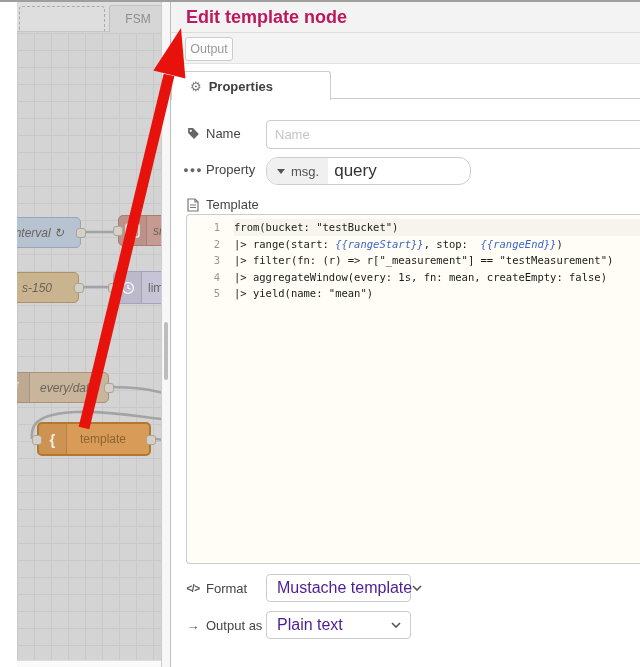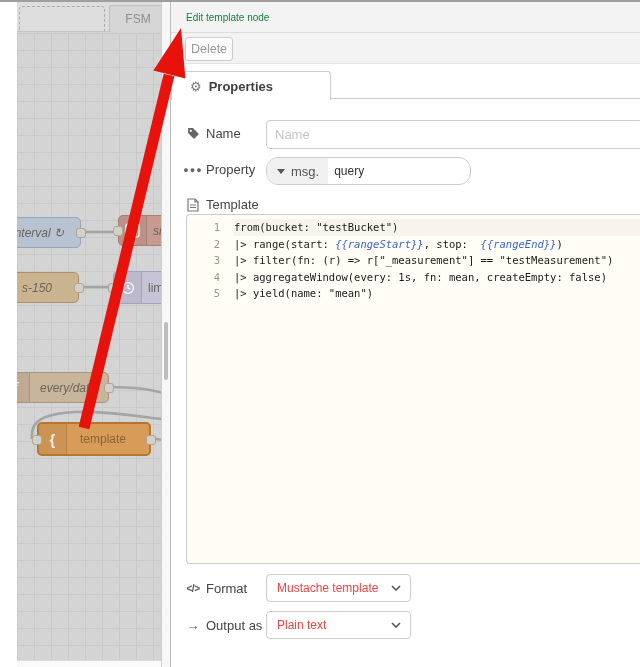--- a/index.html
+++ b/index.html
@@ -41,21 +41,21 @@
   .n-template .nlabel { color:#8a6434; }
 
   
   .canvas-scroll { position:absolute; left:161px; top:2px; width:9px; height:665px; background:#f7f7f7; border-left:1px solid #cdcdcd; }
   .canvas-scroll .thumb { position:absolute; left:2px; top:320px; width:4px; height:58px; background:#bdbdbd; border-radius:2px; }
 
   
   .dialog { position:absolute; left:170px; top:2px; width:470px; height:665px; background:#fff; border-left:1px solid #bdbdbd; }
   .dlg-header { position:absolute; left:0; top:0; width:100%; height:31px; background:#f3f3f3; border-bottom:1px solid #ddd;
                 display:flex; align-items:center; padding-left:15px; }
-  .dlg-title { font-size:10px; font-weight:normal; color:#15803d; }
+  .dlg-title { font-size:18px; font-weight:bold; color:#be185d; }
   .dlg-toolbar { position:absolute; left:0; top:31px; width:100%; height:31px; background:#f3f3f3; border-bottom:1px solid #e2e2e2; }
   .btn-delete { position:absolute; left:14px; top:4px; width:48px; height:24px; background:#fdfdfd; border:1px solid #ccc; border-radius:3px;
                 color:#999; font-size:12.5px; font-family:"Liberation Sans",sans-serif; }
   .dlg-tabbar { position:absolute; left:0; top:62px; width:100%; height:35px; border-bottom:1px solid #ccc; background:#fff; }
   .tab-properties { position:absolute; left:0; top:7px; height:29px; width:160px; background:#fff; border:1px solid #ccc; border-bottom:none;
                     border-radius:3px 3px 0 0; display:flex; align-items:center; gap:7px; padding-left:18px; z-index:2; }
   .tab-properties .tab-label { font-size:13px; font-weight:bold; color:#404040; }
   .gear { color:#7a7a7a; font-size:13px; line-height:1; }
 
   .dlg-form { position:absolute; left:0; top:97px; width:100%; height:568px; background:#fff; }
@@ -65,35 +65,35 @@
 
   .input-name { position:absolute; left:95px; top:21px; width:377px; height:29px; border:1px solid #ccc; border-radius:4px;
                 font-size:13px; color:#333; padding:0 8px; outline:none; }
   .input-name::placeholder { color:#c6c6c6; }
 
   .typedinput { position:absolute; left:95px; top:58px; width:205px; height:28px; border:1px solid #ccc; border-radius:12px;
                 display:flex; align-items:stretch; overflow:hidden; background:#fff; }
   .ti-prefix { background:#f0f0f0; display:flex; align-items:center; gap:6px; padding:0 9px 0 10px; cursor:pointer; }
   .ti-caret { width:0; height:0; border-left:4px solid transparent; border-right:4px solid transparent; border-top:5px solid #555; }
   .ti-prefix-label { font-size:13px; color:#555; }
-  .ti-value { font-size:12px; color:#333; display:flex; align-items:center; padding-left:6px; }
+  .ti-value { font-size:17px; color:#333; display:flex; align-items:center; padding-left:6px; }
 
   .editor { position:absolute; left:15px; top:115px; width:457px; height:350px; background:#fffdf6; border:1px solid #ccc;
             border-radius:4px; border-right:none; overflow:hidden; display:flex; padding-top:4px;
             font-family:"DejaVu Sans Mono", monospace; font-size:10.5px; line-height:16.5px; }
   .gutter { width:47px; flex:0 0 47px; text-align:right; padding-right:14px; color:#a09682; }
   .codearea { flex:1; white-space:pre; color:#1a1a1a; }
   .code-line, .gut-line { height:16.5px; white-space:pre; }
   .code-line.active { background:rgba(0,0,0,0.035); }
   .mustache { color:#3b66c8;font-style:italic; }
 
   .selectbox { position:absolute; left:95px; height:28px; width:145px; border:1px solid #ccc; border-radius:4px; background:#fff;
                display:flex; align-items:center; justify-content:space-between; padding:0 9px 0 10px; cursor:pointer; }
   .sel-format { top:475px; } .sel-output { top:512px; }
-  .sel-value { font-size:12px; color:#ef4444; white-space:nowrap; }
+  .sel-value { font-size:16px; color:#4c1d95; white-space:nowrap; }
   .chev svg { display:block; }
 
   .lbl-icon { display:inline-flex; align-items:center; justify-content:center; width:14px; color:#666; }
   .ellipsis-glyph { font-size:9px; letter-spacing:1px; color:#666; }
   .code-glyph { font-size:10px; color:#555; font-weight:bold; letter-spacing:-0.5px; }
   .arrow-glyph { font-size:13px; color:#555; }
 
   
   svg.annotation { position:absolute; left:0; top:0; width:640px; height:667px; z-index:99; pointer-events:none; }
 </style>
@@ -173,21 +173,21 @@
   <div class="canvas-scroll">
     <div class="thumb"></div>
   </div>
 
   <div class="dialog">
     <div class="dlg-header">
       <span class="dlg-title">Edit template node</span>
     </div>
 
     <div class="dlg-toolbar">
-      <button class="btn-delete">Delete</button>
+      <button class="btn-delete">Output</button>
     </div>
 
     <div class="dlg-tabbar">
       <div class="tab-properties">
         <span class="gear">⚙</span>
         <span class="tab-label">Properties</span>
       </div>
     </div>
 
     <div class="dlg-form">

